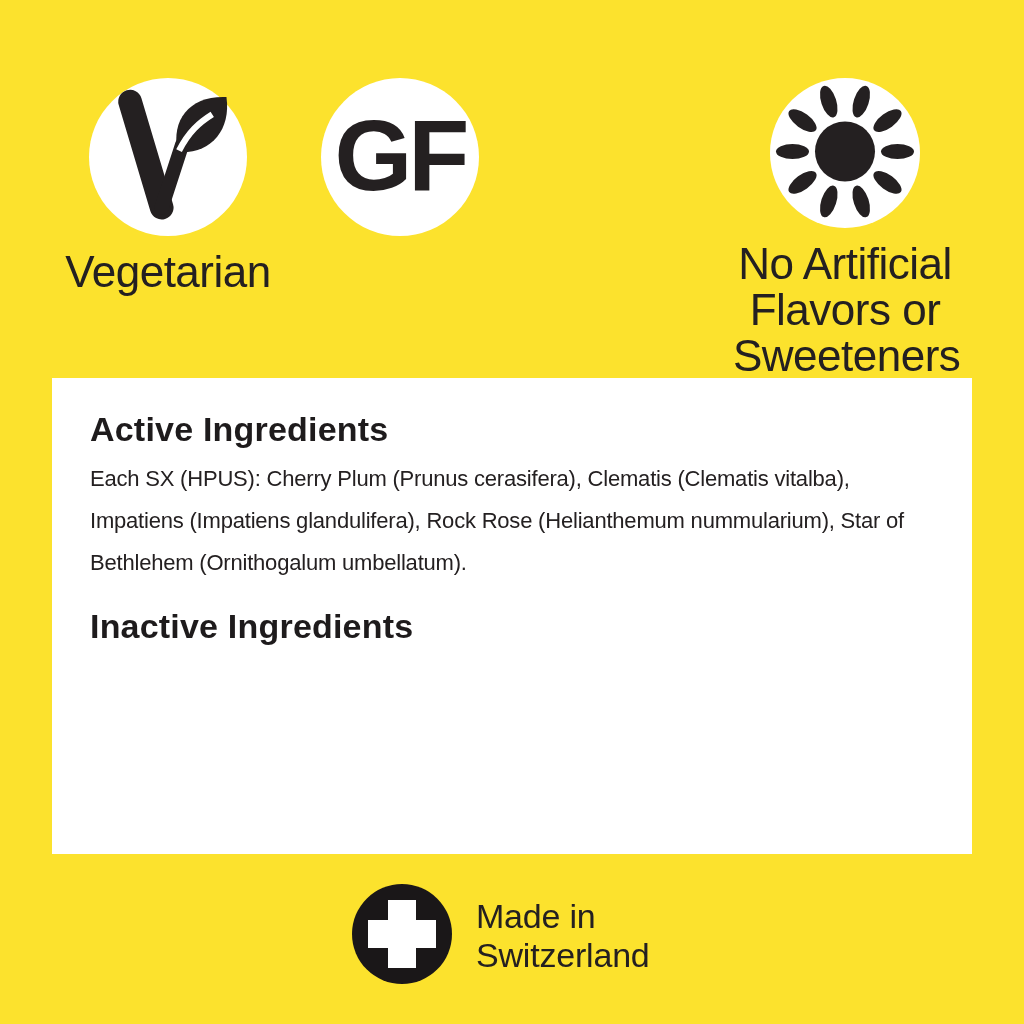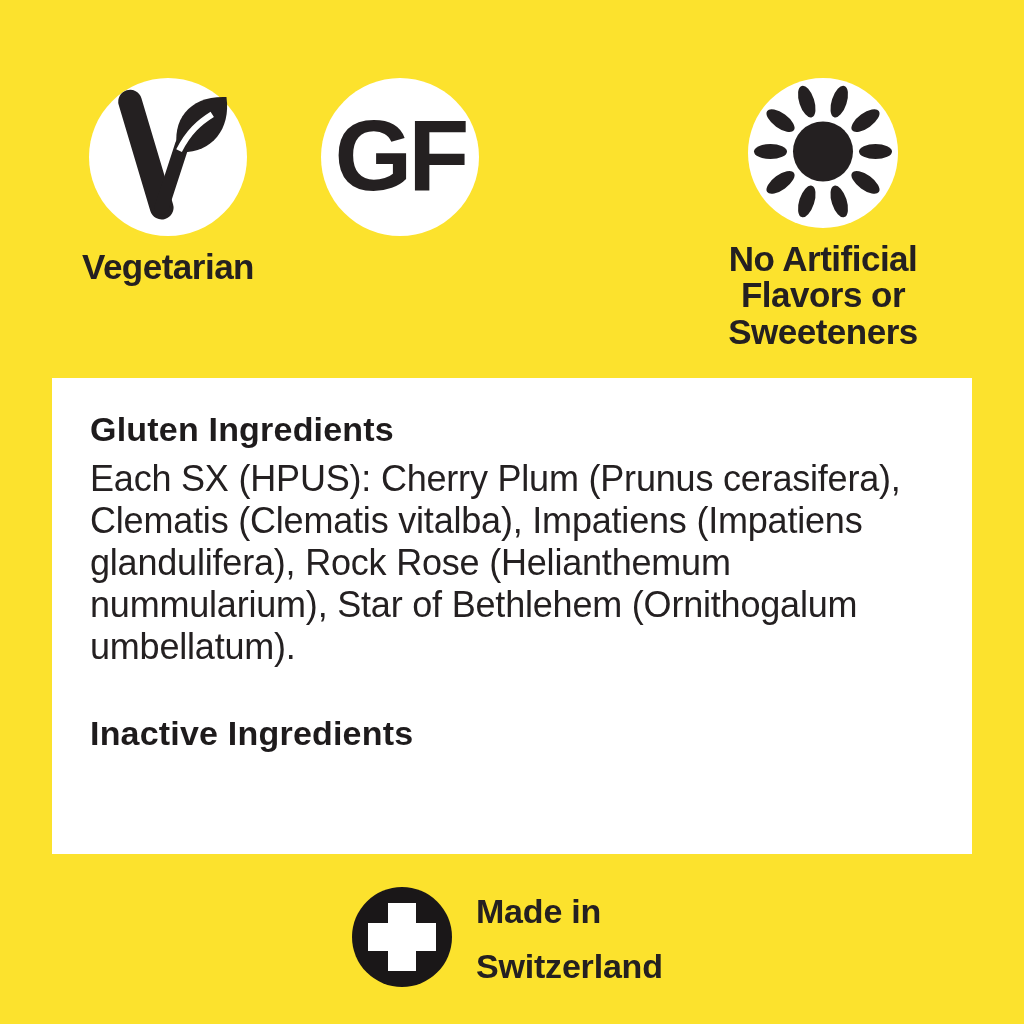--- a/index.html
+++ b/index.html
@@ -7,55 +7,55 @@
     position:relative;width:1024px;height:1024px;overflow:hidden;
     background:#FCE22D;color:#242021;
     font-family:"Liberation Sans",sans-serif;
     -webkit-font-smoothing:antialiased;
   }
   
   .badge{position:absolute;top:78px;text-align:center;}
   #badge-vegetarian{left:56px;width:224px;}
   #badge-gluten-free{left:288px;width:224px;}
   #badge-no-dyes{left:512px;width:224px;}
-  #badge-no-artificial{left:711px;width:224px;}
+  #badge-no-artificial{left:733px;width:224px;}
   .badge .circle{
     width:158px;height:158px;border-radius:50%;background:#ffffff;
     margin:0 auto;display:flex;align-items:center;justify-content:center;
   }
   #badge-no-artificial .circle{width:150px;height:150px;}
   .badge-label{
-    margin-top:13px;font-weight:bold;font-size:35px;line-height:1.04;
+    margin-top:13px;font-weight:normal;font-size:44px;line-height:1.04;
     letter-spacing:-0.5px;white-space:pre-line;
   }
   .gf-monogram{
     font-size:100px;font-weight:bold;letter-spacing:-4px;color:#242021;
     line-height:1;transform:translateY(-2px);
   }
   .circle svg{display:block;}
   
   .panel{
     position:absolute;left:52px;top:378px;width:920px;height:476px;
     background:#ffffff;box-sizing:border-box;padding:32px 38px 0 38px;
   }
   .panel h2{
     margin:0;font-size:34px;font-weight:bold;letter-spacing:0.2px;color:#1e1b1c;
   }
   .panel p{
-    margin:9px 0 0 0;font-size:36px;line-height:42px;color:#242021;
+    margin:9px 0 0 0;font-size:22px;line-height:42px;color:#242021;
     letter-spacing:-0.2px;
   }
-  .panel .sec2{margin-top:46px;}
+  .panel .sec2{margin-top:23px;}
   
   .origin{
     position:absolute;left:352px;top:884px;
     display:flex;align-items:center;gap:24px;
   }
   .origin-label{
-    font-size:34px;font-weight:bold;line-height:55px;width:260px;
+    font-size:34px;font-weight:normal;line-height:39px;width:260px;
     letter-spacing:-0.2px;
   }
 </style>
 </head>
 <body>
 
 <div class="canvas">
 
   <div class="badge" id="badge-vegetarian">
     <div class="circle">
@@ -95,21 +95,21 @@
           <ellipse cx="85" cy="49" rx="11" ry="5" transform="rotate(324 50 49)"></ellipse>
         </g>
       </svg>
     </div>
     <div class="badge-label">No Artificial
 Flavors or
 Sweeteners</div>
   </div>
 
   <section class="panel">
-    <h2>Gluten Ingredients</h2>
+    <h2>Active Ingredients</h2>
     <p>Each SX (HPUS): Cherry Plum (Prunus cerasifera), Clematis (Clematis vitalba), Impatiens (Impatiens glandulifera), Rock Rose (Helianthemum nummularium), Star of Bethlehem (Ornithogalum umbellatum).</p>
     <h2 class="sec2">Inactive Ingredients</h2>
   </section>
 
   <section class="origin">
     <div>
       <svg width="100" height="100" viewBox="0 0 100 100">
         <circle cx="50" cy="50" r="50" fill="#1a1718"></circle>
         <rect x="36" y="16" width="28" height="68" fill="#ffffff"></rect>
         <rect x="16" y="36" width="68" height="28" fill="#ffffff"></rect>

